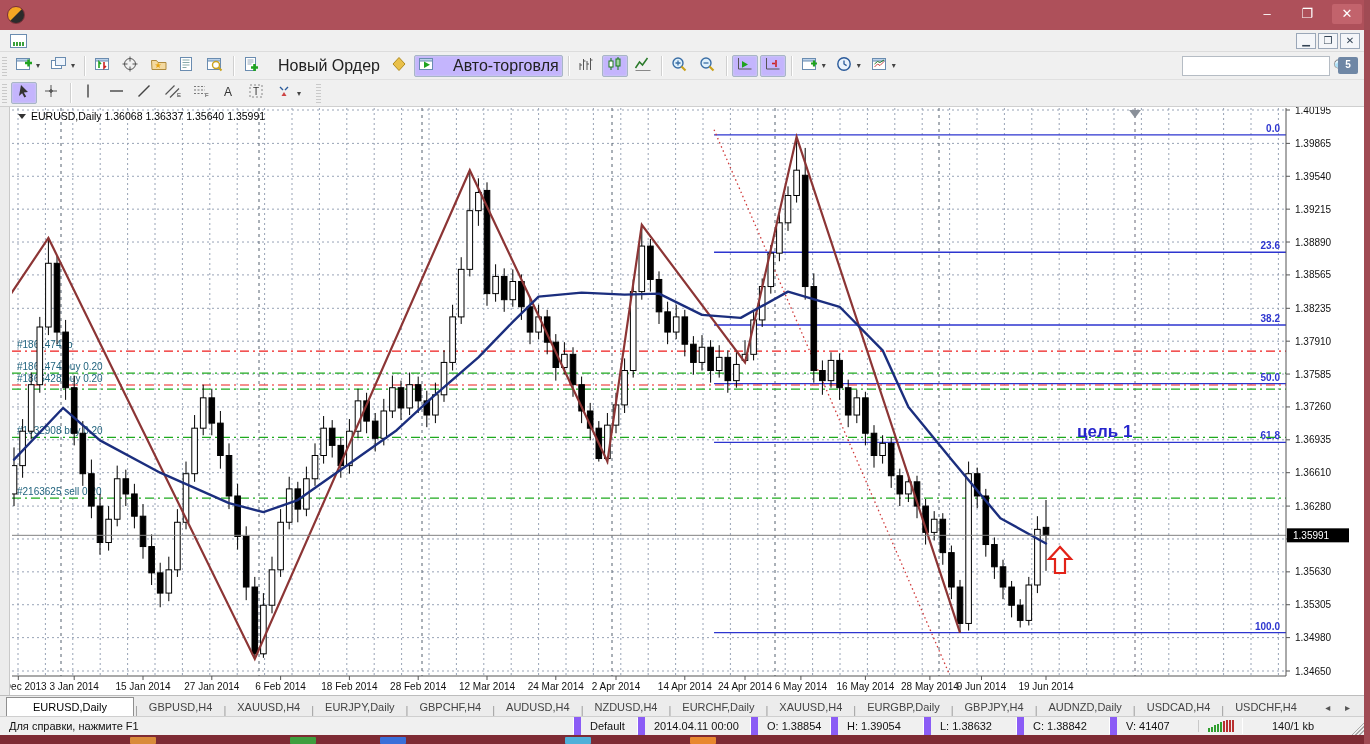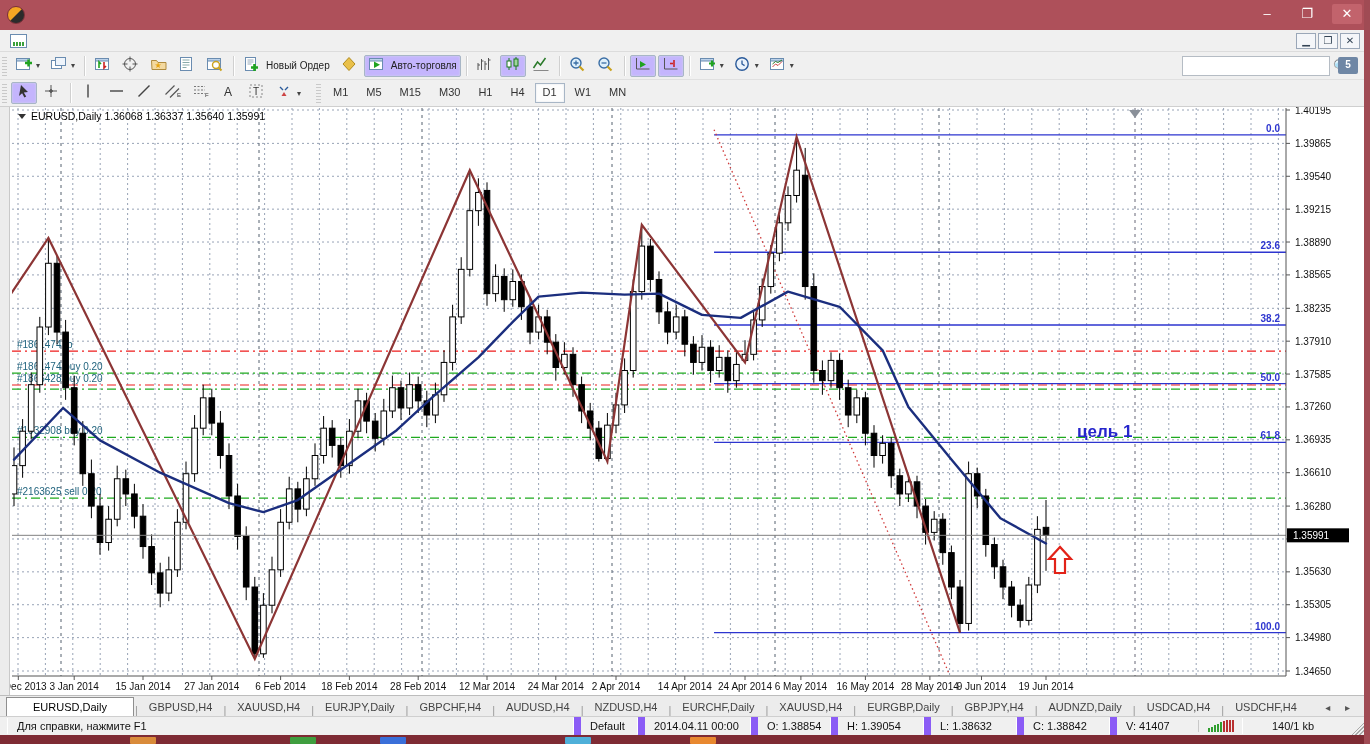--- a/index.html
+++ b/index.html
@@ -27,21 +27,21 @@
           line-height:14px;text-align:center;color:#345;}
   
   .toolbar{position:absolute;left:0;width:1364px;background:#f0f0f0;display:flex;align-items:center;}
   .tb1{top:52px;height:28px;border-bottom:1px solid #e0e0e0;}
   .tb2{top:80px;height:27px;border-bottom:1px solid #cfcfcf;}
   .grip{width:5px;height:20px;margin:0 3px 0 2px;
         background:repeating-linear-gradient(0deg,#c9c9c9 0 1px,#f0f0f0 1px 3px);}
   .tbtn{height:22px;min-width:24px;display:flex;align-items:center;justify-content:center;
         padding:0 3px;margin:0 1px;border:1px solid transparent;border-radius:2px;color:#222;cursor:default;}
   .tbtn.pressed{border-color:#a8b6c6;background:#c4b5fd;box-shadow:inset 0 0 2px #d6dde6;text-align:center;}
-  .tbtn .lbl{font-size:10px;margin-left:5px;white-space:nowrap;}
+  .tbtn .lbl{font-size:16px;margin-left:17px;white-space:nowrap;}
   .tbtn .caret{font-size:8px;color:#444;margin-left:3px;}
   .tsep{width:1px;height:20px;background:#d0d0d0;margin:0 4px;box-shadow:1px 0 0 #fff;}
   .tfbtn{height:20px;padding:2px 7px;font-size:11px;color:#333;border:1px solid transparent;margin:0 1px;cursor:default;}
   .tfbtn.pressed{background:#fdfdfd;border-color:#a8b6c6;box-shadow:inset 0 0 2px #dfe5ec;}
   .searchbox{position:absolute;right:34px;top:4px;width:148px;height:20px;background:#fff;
              border:1px solid #b5bcc4;display:flex;align-items:center;}
   .searchbox input{flex:1;border:none;outline:none;font-size:11px;padding:0 4px;background:transparent;}
   .mag{color:#3a6ea5;font-size:12px;margin-right:4px;}
   .bubble5{position:absolute;right:6px;top:5px;width:20px;height:17px;background:#6f87a5;color:#fff;
            font-size:10px;font-weight:bold;text-align:center;line-height:16px;border-radius:2px;}
@@ -51,21 +51,21 @@
   
   .tabbar{position:absolute;left:0;top:695px;width:1364px;height:21px;background:#ececec;
           border-top:1px solid #bdbdbd;display:flex;align-items:flex-end;font-size:11px;color:#444;}
   .tab{padding:3px 10px 3px;display:flex;align-items:center;cursor:default;white-space:nowrap;}
   .tab.active{background:#fff;border:1px solid #8f8f8f;border-bottom:none;color:#000;
               margin-left:6px;padding:3px 26px 4px;position:relative;top:1px;}
   .tabsep{color:#9a9a9a;padding:0 1px;}
   .tab-arrows{margin-left:auto;padding:0 8px 3px;color:#555;font-size:10px;letter-spacing:6px;}
   
   .statusbar{position:absolute;left:0;top:716px;width:1364px;height:19px;background:#f0f0f0;
-             border-top:1px solid #cfcfcf;display:flex;align-items:center;font-size:11px;color:#111;padding-left:8px;}
+             border-top:1px solid #cfcfcf;display:flex;align-items:center;font-size:11px;color:#111;}
   .seg{padding:0 9px;border-left:7px solid #8b5cf6;box-shadow:-2px 0 0 -1px #fff;height:100%;
        display:flex;align-items:center;white-space:nowrap;}
   .seg.first{border-left:none;flex:1;}
   .connbars{display:flex;align-items:flex-end;gap:1px;height:12px;padding:0 9px;border-left:1px solid #c8c8c8;}
   .connbars i{display:block;width:2px;}
   .grip-resize{margin-left:8px;width:13px;height:13px;align-self:flex-end;
      background:linear-gradient(135deg,transparent 50%,#aaa 50%,#aaa 55%,transparent 55%,transparent 65%,#aaa 65%,#aaa 70%,transparent 70%,transparent 80%,#aaa 80%,#aaa 85%,transparent 85%);}
   
   .rborder{position:absolute;right:0;top:0;width:6px;height:744px;background:#a04b54;}
   .taskbar{position:absolute;left:0;top:735px;width:1370px;height:9px;background:#7e2b34;}
@@ -306,31 +306,20 @@
         </div>
         <div class="tbtn">
           <span><svg width="18" height="16" viewBox="0 0 18 16">
               <path d="M4 4l3 3M12 4l-3 3" stroke="#2a5a9a" stroke-width="1.4"></path>
               <path d="M8 9l2.5 4h-5z" fill="#cc4444"></path>
             </svg></span>
           <span class="caret">▾</span>
         </div>
       </div>
     <div class="grip" style="margin-left:10px"></div>
-    <div id="toolbar-tf" style="display:flex;align-items:center;">
-        <div class="tfbtn">M1</div>
-        <div class="tfbtn">M5</div>
-        <div class="tfbtn">M15</div>
-        <div class="tfbtn">M30</div>
-        <div class="tfbtn">H1</div>
-        <div class="tfbtn">H4</div>
-        <div class="tfbtn pressed">D1</div>
-        <div class="tfbtn">W1</div>
-        <div class="tfbtn">MN</div>
-      </div>
   </div>
 
   <div class="chartwrap">
     <div class="leftgut"></div>
     <svg id="chart-svg" width="1354" height="588" viewBox="10 107 1354 588" style="position:absolute;left:10px;top:0;">
         <defs>
           <clipPath id="plotclip">
             <rect x="12" y="108" width="1274" height="568"></rect>
           </clipPath>
         </defs>

